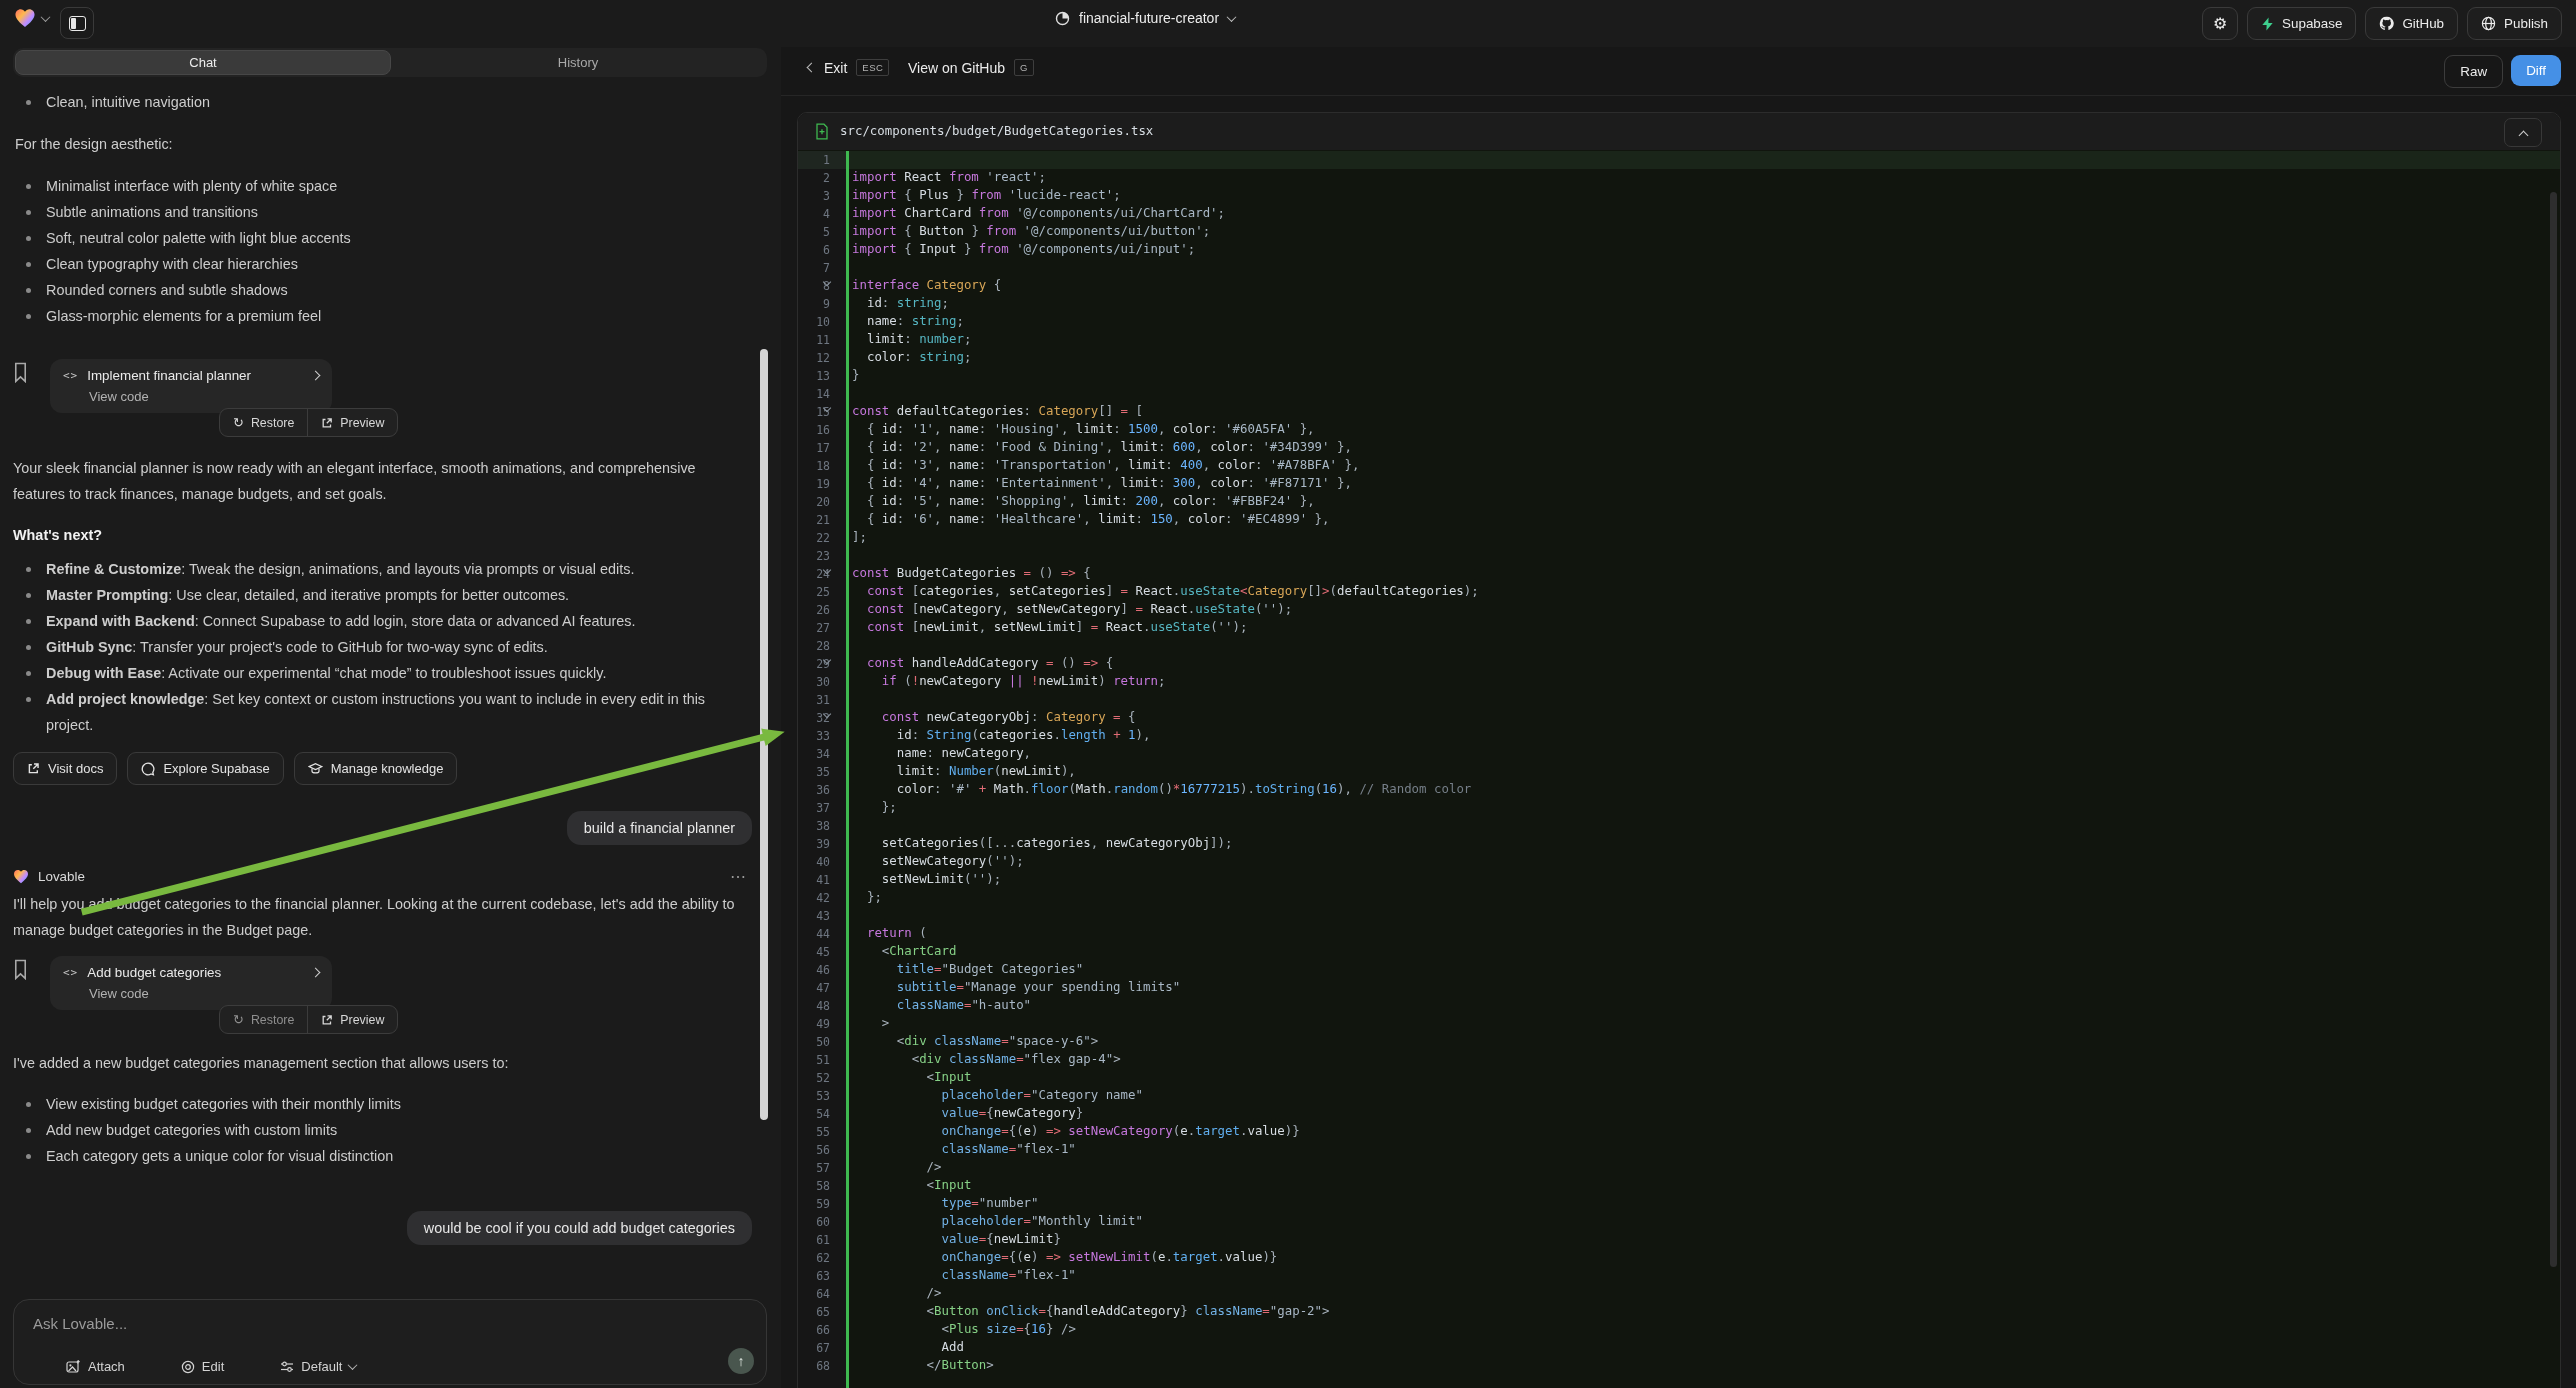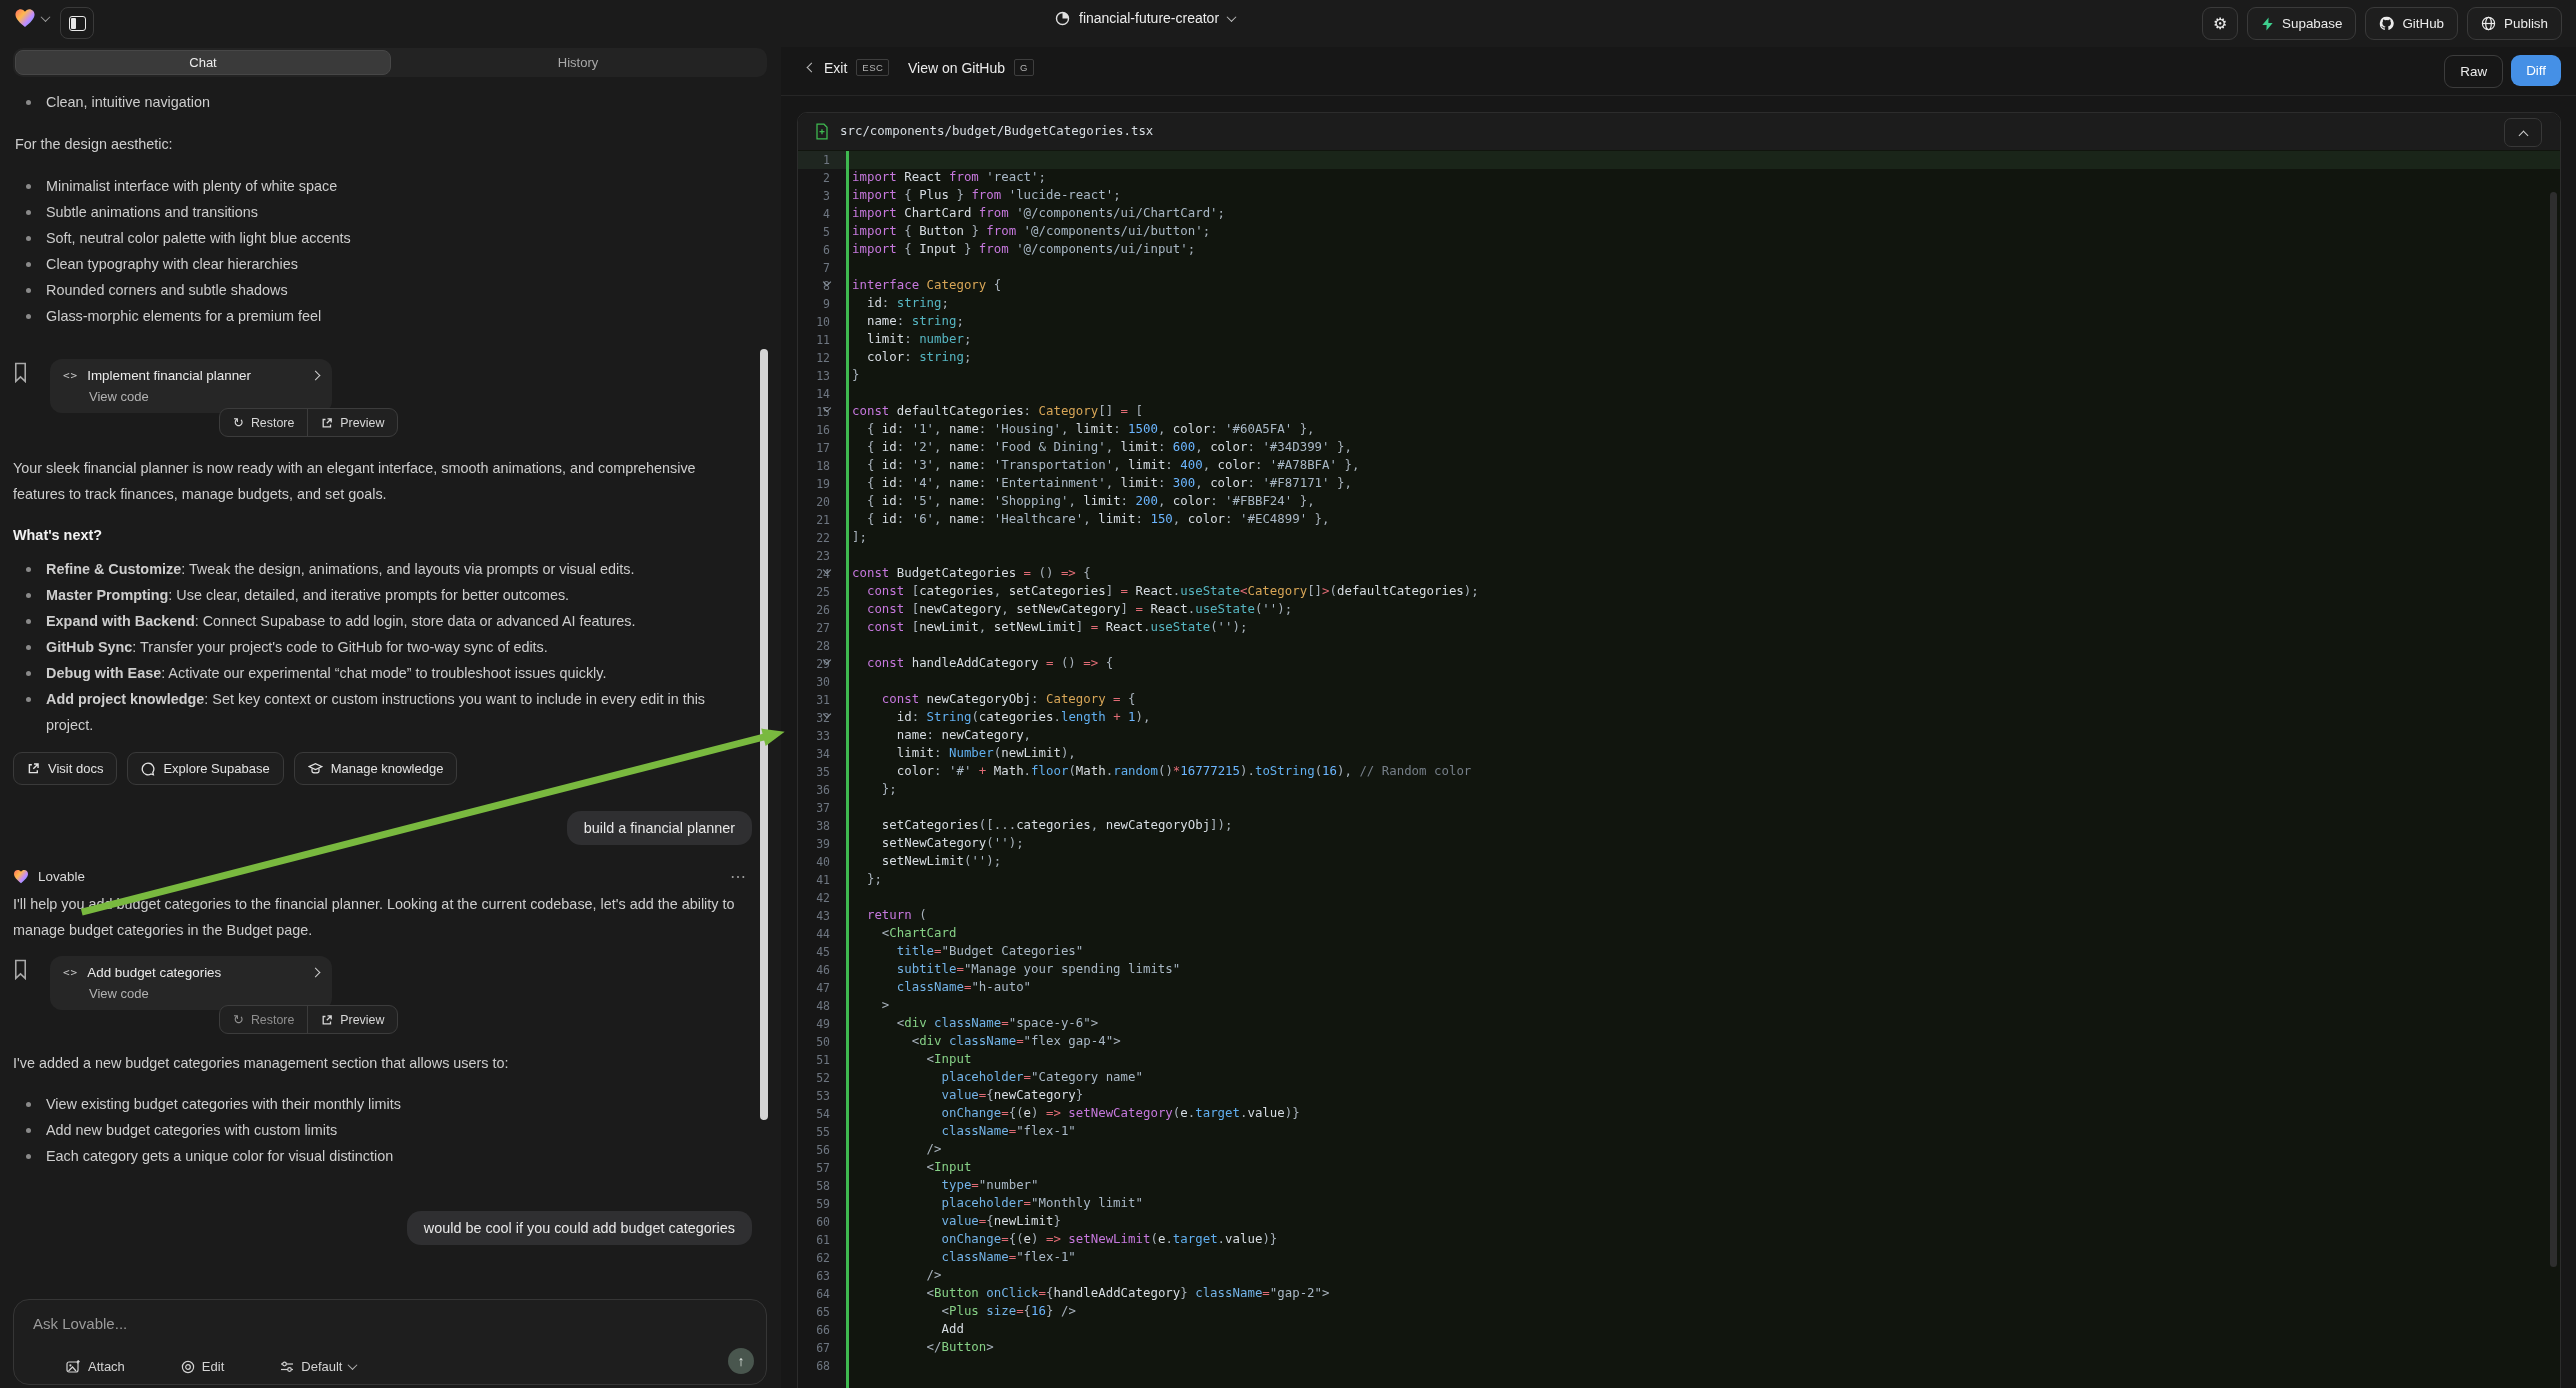--- a/index.html
+++ b/index.html
@@ -587,20 +587,21 @@
             <div class="code-row"><span class="tk-p">  { </span><span class="tk-d">id</span><span class="tk-p">: </span><span class="tk-s">'5'</span><span class="tk-p">, </span><span class="tk-d">name</span><span class="tk-p">: </span><span class="tk-s">'Shopping'</span><span class="tk-p">, </span><span class="tk-d">limit</span><span class="tk-p">: </span><span class="tk-n">200</span><span class="tk-p">, </span><span class="tk-d">color</span><span class="tk-p">: </span><span class="tk-s">'#FBBF24'</span><span class="tk-p"> },</span></div>
             <div class="code-row"><span class="tk-p">  { </span><span class="tk-d">id</span><span class="tk-p">: </span><span class="tk-s">'6'</span><span class="tk-p">, </span><span class="tk-d">name</span><span class="tk-p">: </span><span class="tk-s">'Healthcare'</span><span class="tk-p">, </span><span class="tk-d">limit</span><span class="tk-p">: </span><span class="tk-n">150</span><span class="tk-p">, </span><span class="tk-d">color</span><span class="tk-p">: </span><span class="tk-s">'#EC4899'</span><span class="tk-p"> },</span></div>
             <div class="code-row"><span class="tk-p">];</span></div>
             <div class="code-row"></div>
             <div class="code-row"><span class="tk-k">const</span><span class="tk-d"> BudgetCategories </span><span class="tk-o">=</span><span class="tk-p"> () </span><span class="tk-o">=&gt;</span><span class="tk-p"> {</span></div>
             <div class="code-row"><span class="tk-k">  const</span><span class="tk-p"> [</span><span class="tk-d">categories</span><span class="tk-p">, </span><span class="tk-d">setCategories</span><span class="tk-p">] </span><span class="tk-o">=</span><span class="tk-d"> React</span><span class="tk-p">.</span><span class="tk-m">useState</span><span class="tk-o">&lt;</span><span class="tk-t">Category</span><span class="tk-p">[]</span><span class="tk-o">&gt;</span><span class="tk-p">(</span><span class="tk-d">defaultCategories</span><span class="tk-p">);</span></div>
             <div class="code-row"><span class="tk-k">  const</span><span class="tk-p"> [</span><span class="tk-d">newCategory</span><span class="tk-p">, </span><span class="tk-d">setNewCategory</span><span class="tk-p">] </span><span class="tk-o">=</span><span class="tk-d"> React</span><span class="tk-p">.</span><span class="tk-m">useState</span><span class="tk-p">(</span><span class="tk-s">''</span><span class="tk-p">);</span></div>
             <div class="code-row"><span class="tk-k">  const</span><span class="tk-p"> [</span><span class="tk-d">newLimit</span><span class="tk-p">, </span><span class="tk-d">setNewLimit</span><span class="tk-p">] </span><span class="tk-o">=</span><span class="tk-d"> React</span><span class="tk-p">.</span><span class="tk-m">useState</span><span class="tk-p">(</span><span class="tk-s">''</span><span class="tk-p">);</span></div>
             <div class="code-row"></div>
             <div class="code-row"><span class="tk-k">  const</span><span class="tk-d"> handleAddCategory </span><span class="tk-o">=</span><span class="tk-p"> () </span><span class="tk-o">=&gt;</span><span class="tk-p"> {</span></div>
+            <div class="code-row"><span class="tk-k">    if</span><span class="tk-p"> (</span><span class="tk-o">!</span><span class="tk-d">newCategory</span><span class="tk-k"> || </span><span class="tk-o">!</span><span class="tk-d">newLimit</span><span class="tk-p">) </span><span class="tk-k">return</span><span class="tk-p">;</span></div>
             <div class="code-row"></div>
             <div class="code-row"><span class="tk-k">    const</span><span class="tk-d"> newCategoryObj</span><span class="tk-p">: </span><span class="tk-t">Category</span><span class="tk-o"> =</span><span class="tk-p"> {</span></div>
             <div class="code-row"><span class="tk-d">      id</span><span class="tk-p">: </span><span class="tk-f">String</span><span class="tk-p">(</span><span class="tk-d">categories</span><span class="tk-p">.</span><span class="tk-f">length</span><span class="tk-o"> + </span><span class="tk-n">1</span><span class="tk-p">),</span></div>
             <div class="code-row"><span class="tk-d">      name</span><span class="tk-p">: </span><span class="tk-d">newCategory</span><span class="tk-p">,</span></div>
             <div class="code-row"><span class="tk-d">      limit</span><span class="tk-p">: </span><span class="tk-f">Number</span><span class="tk-p">(</span><span class="tk-d">newLimit</span><span class="tk-p">),</span></div>
             <div class="code-row"><span class="tk-d">      color</span><span class="tk-p">: </span><span class="tk-s">'#'</span><span class="tk-o"> + </span><span class="tk-d">Math</span><span class="tk-p">.</span><span class="tk-f">floor</span><span class="tk-p">(</span><span class="tk-d">Math</span><span class="tk-p">.</span><span class="tk-f">random</span><span class="tk-p">()</span><span class="tk-o">*</span><span class="tk-n">16777215</span><span class="tk-p">).</span><span class="tk-f">toString</span><span class="tk-p">(</span><span class="tk-n">16</span><span class="tk-p">), </span><span class="tk-c">// Random color</span></div>
             <div class="code-row"><span class="tk-p">    };</span></div>
             <div class="code-row"></div>
             <div class="code-row"><span class="tk-d">    setCategories</span><span class="tk-p">([</span><span class="tk-p">...</span><span class="tk-d">categories</span><span class="tk-p">, </span><span class="tk-d">newCategoryObj</span><span class="tk-p">]);</span></div>
             <div class="code-row"><span class="tk-d">    setNewCategory</span><span class="tk-p">(</span><span class="tk-s">''</span><span class="tk-p">);</span></div>

